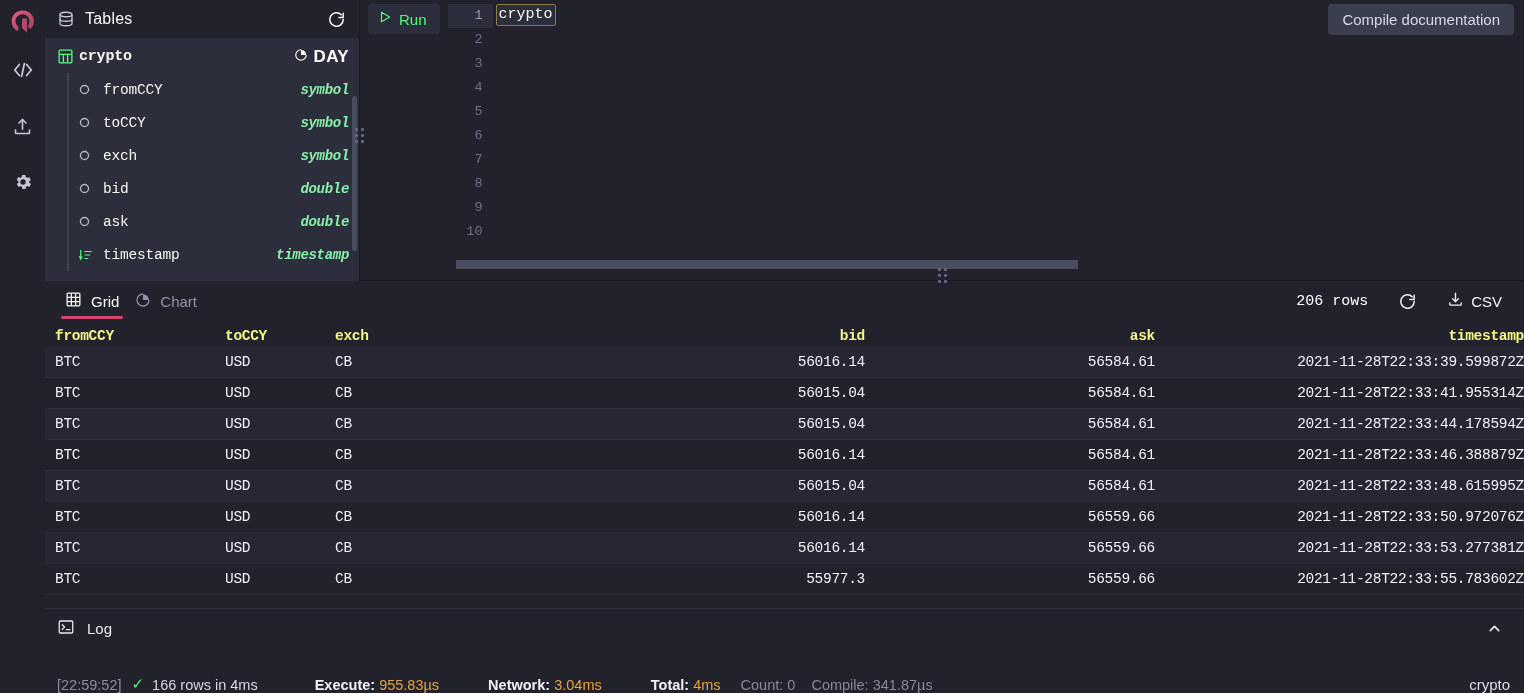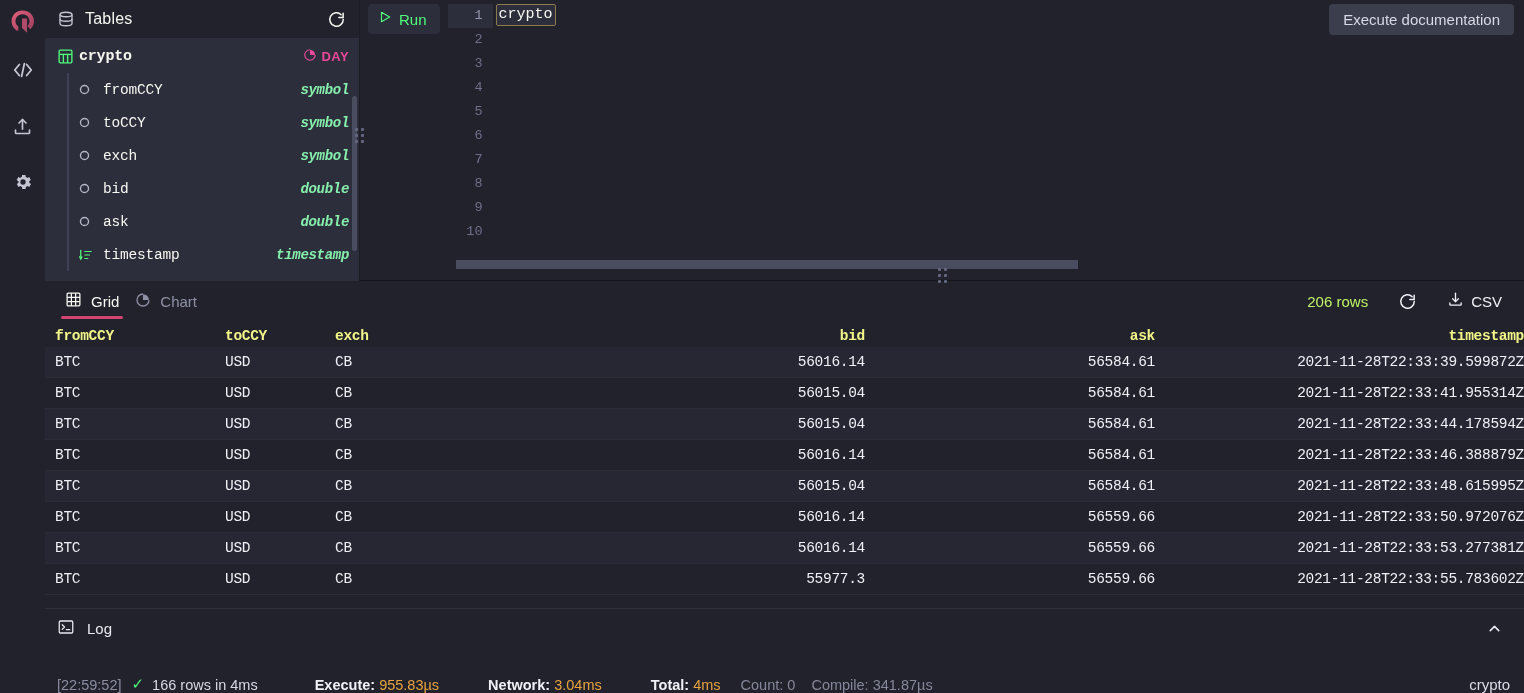--- a/index.html
+++ b/index.html
@@ -61,21 +61,21 @@
     height:33px; display:flex; align-items:center; padding:0 10px 0 12px;
     cursor:pointer;
   }
   .table-row .tb-icon { width:22px; display:flex; align-items:center; color:#50fa7b; }
   .table-row .tb-name {
     font-family:"Liberation Mono", monospace; font-size:15px; font-weight:bold;
     color:#f8f8f2; flex:1; letter-spacing:-.2px;
   }
   .partition {
     display:flex; align-items:center; gap:5px;
-    font-size:13px; font-weight:bold; color:#ec4899; letter-spacing:.4px;
+    font-size:17px; font-weight:bold; color:#ffffff; letter-spacing:.4px;
   }
   .col-list { position:relative; margin-left:22px; }
   .col-list::before {
     content:""; position:absolute; left:0; top:0; bottom:0; width:2px;
     background:#3e4152;
   }
   .col-row {
     height:33px; display:flex; align-items:center; padding-left:12px; padding-right:10px;
     cursor:pointer;
   }
@@ -155,21 +155,21 @@
   .rtab {
     display:flex; align-items:center; gap:9px; padding:0 8px; height:40px;
     cursor:pointer; position:relative; color:#8f92a6; font-size:15px;
   }
   .rtab.active { color:#f8f8f2; }
   .rtab.active::after {
     content:""; position:absolute; left:4px; right:4px; bottom:2px; height:3px;
     background:#d14671; border-radius:2px;
   }
   .rtools { margin-left:auto; display:flex; align-items:center; gap:6px; }
-  .rowcount { font-size:15px; color:#bef264; padding:0 12px; }
+  .rowcount { font-size:15px; color:#ffffff; padding:0 12px;font-family:Liberation Mono, monospace; }
   .tool-btn {
     display:flex; align-items:center; gap:7px; padding:7px 12px; border-radius:4px;
     cursor:pointer; color:#f0f1f6; font-size:15px;
   }
 
   
   .grid-wrap { flex:1; overflow:hidden; position:relative; }
   .grid-head {
     height:26px; display:flex; align-items:flex-end; padding-bottom:3px;
     font-family:"Liberation Mono", monospace; font-size:14.5px; font-weight:bold;
@@ -377,21 +377,21 @@
       <div class="editor">
         <div class="editor-toolbar">
           <div class="run-btn">
             <span>
               <svg width="14" height="14" viewBox="0 0 24 24" fill="none" stroke="#50fa7b" stroke-width="2" stroke-linejoin="round">
                 <polygon points="6 4 20 12 6 20"></polygon>
               </svg>
             </span>
             <span class="lbl">Run</span>
           </div>
-          <div class="doc-search">Execute documentation</div>
+          <div class="doc-search">Compile documentation</div>
         </div>
 
         <div class="code-area">
           <div class="gutter">
             <div class="active">1</div>
             <div>2</div>
             <div>3</div>
             <div>4</div>
             <div>5</div>
             <div>6</div>

